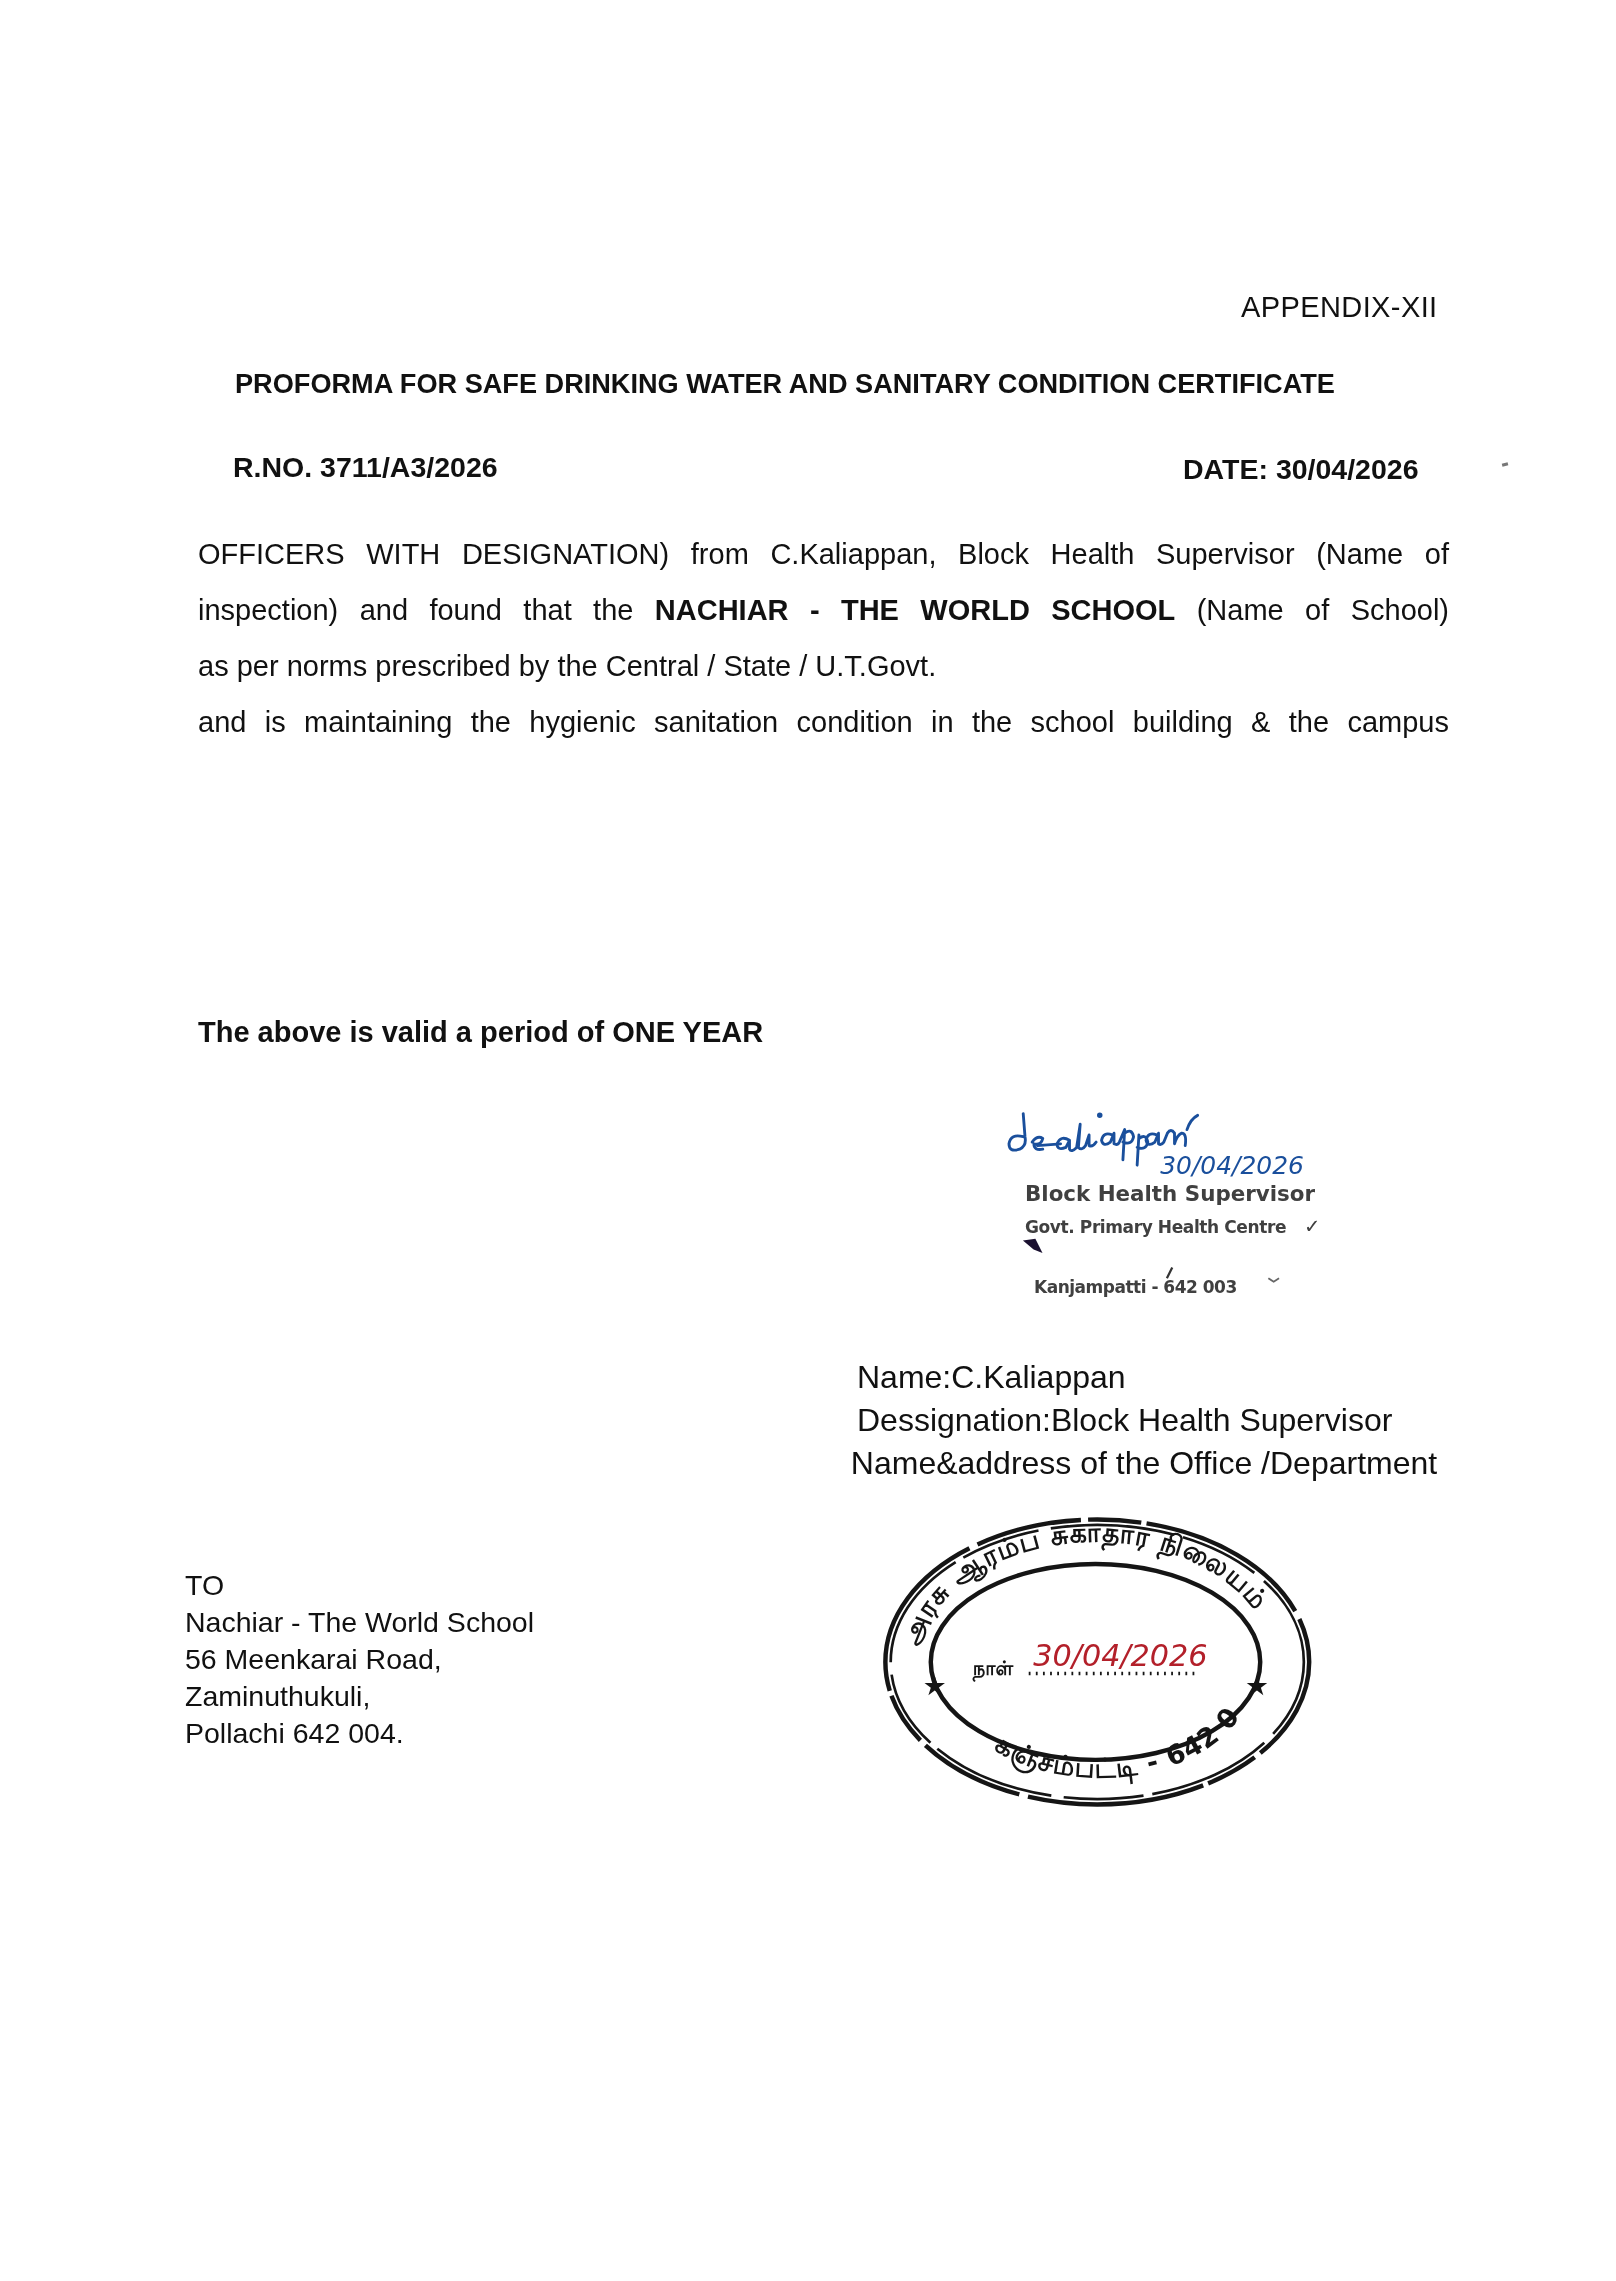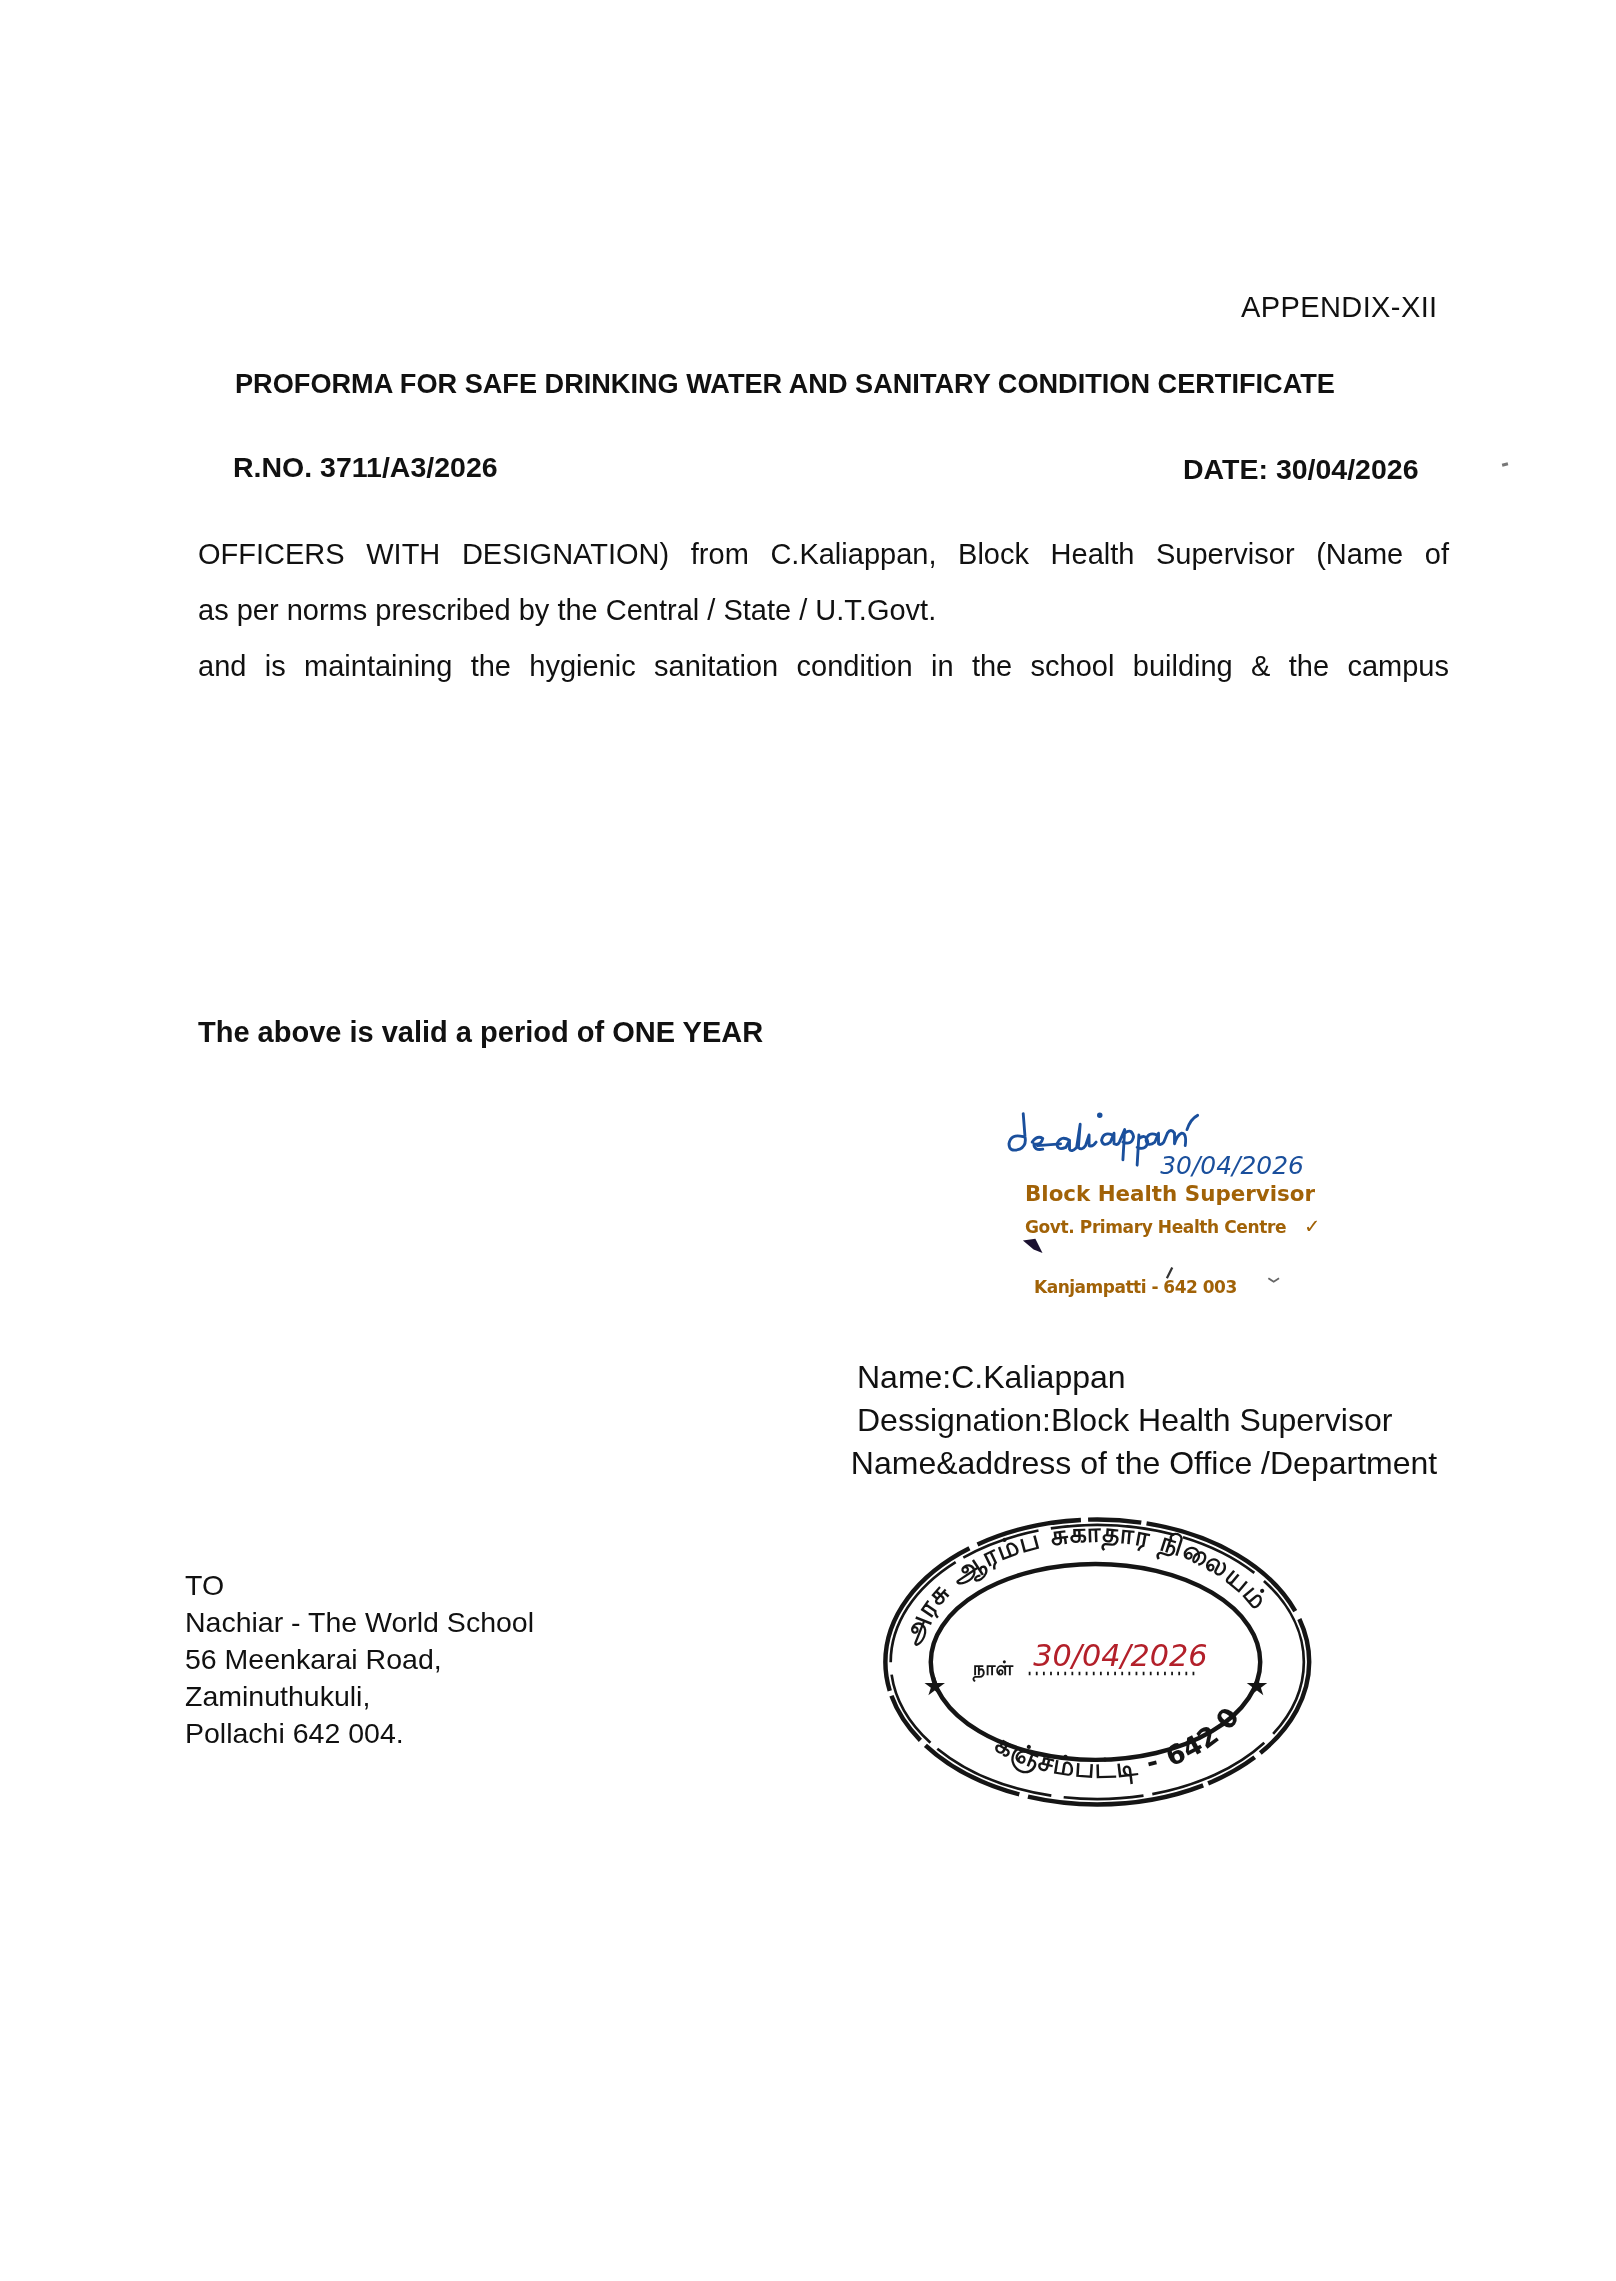--- a/index.html
+++ b/index.html
@@ -16,21 +16,21 @@
           font-size: 29px; line-height: 56px; text-align: justify; }
   .para .ln { display: block; text-align: justify; text-align-last: justify; height: 56px; white-space: nowrap; overflow: visible; }
   .para .ln.last { text-align-last: left; }
   .para .ln.first { padding-left: 103px; }
   .para b { font-weight: bold; }
 
   .validity { left: 198px; top: 1016px; font-size: 29px; font-weight: bold; text-align: center; }
 
   .sign-area { left: 998px; top: 1094px; width: 410px; height: 214px; }
   .sig-svg { position: absolute; left: 0; top: 0; }
-  .sig-line { position: absolute; left: 27px; font-family: "DejaVu Sans", sans-serif; font-weight: bold; color: #a16207; white-space: nowrap; }
+  .sig-line { position: absolute; left: 27px; font-family: "DejaVu Sans", sans-serif; font-weight: bold; color: #404040; white-space: nowrap; }
   .sig-l1 { top: 87px; font-size: 21.4px; }
   .sig-l2 { top: 121px; font-size: 17px; letter-spacing: -0.4px; }
   .sig-l3 { top: 148px; left: 36px; font-size: 17px; letter-spacing: -0.5px; margin-top: 35px; }
 
   .officer { left: 857px; top: 1356px; font-size: 32px; line-height: 43px; }
   .officer div { white-space: nowrap; }
   .officer .o3 { margin-left: -6.2px; }
 
   .to-block { left: 185px; top: 1567px; font-size: 28.5px; line-height: 37px; }
   .to-block div { white-space: nowrap; }
@@ -41,20 +41,21 @@
 <body>
 
 <div class="abs appendix">APPENDIX-XII</div>
 <div class="abs title">PROFORMA FOR SAFE DRINKING WATER AND SANITARY CONDITION CERTIFICATE</div>
 <div class="abs rno">R.NO. 3711/A3/2026</div>
 <div class="abs date">DATE: 30/04/2026</div>
 <div class="abs stray-mark"></div>
 
 <div class="para">
   <span class="ln"><span>OFFICERS WITH DESIGNATION) from C.Kaliappan, Block Health Supervisor (Name of</span></span>
+  <span class="ln"><span style="white-space:pre">inspection) and found that the </span><b>NACHIAR - THE WORLD SCHOOL</b><span style="white-space:pre"> (Name of School)</span></span>
   <span class="ln last"><span>as per norms prescribed by the Central / State / U.T.Govt.</span></span>
   <span class="ln"><span>and is maintaining the hygienic sanitation condition in the school building &amp; the campus</span></span>
 </div>
 
 <div class="abs validity">The above is valid a period of ONE YEAR</div>
 
 <div class="abs sign-area">
   <svg class="sig-svg" width="410" height="89" viewBox="0 0 460 100">
     <g fill="none" stroke="#1a4f9c" stroke-width="3.2" stroke-linecap="round" stroke-linejoin="round">
 

